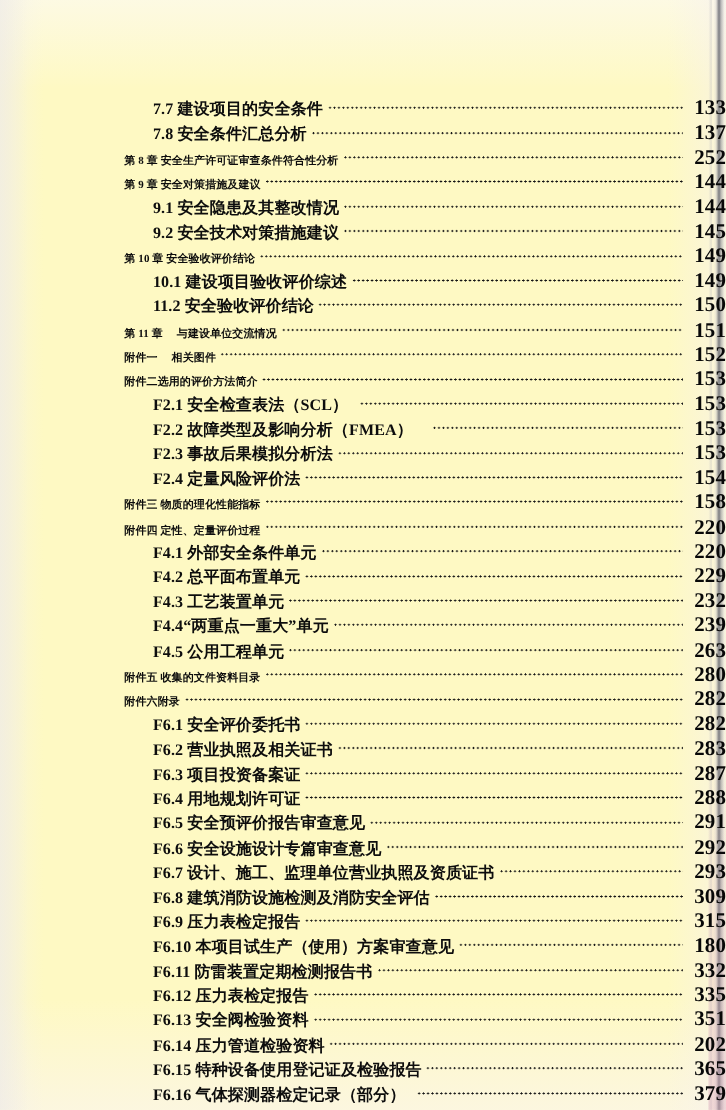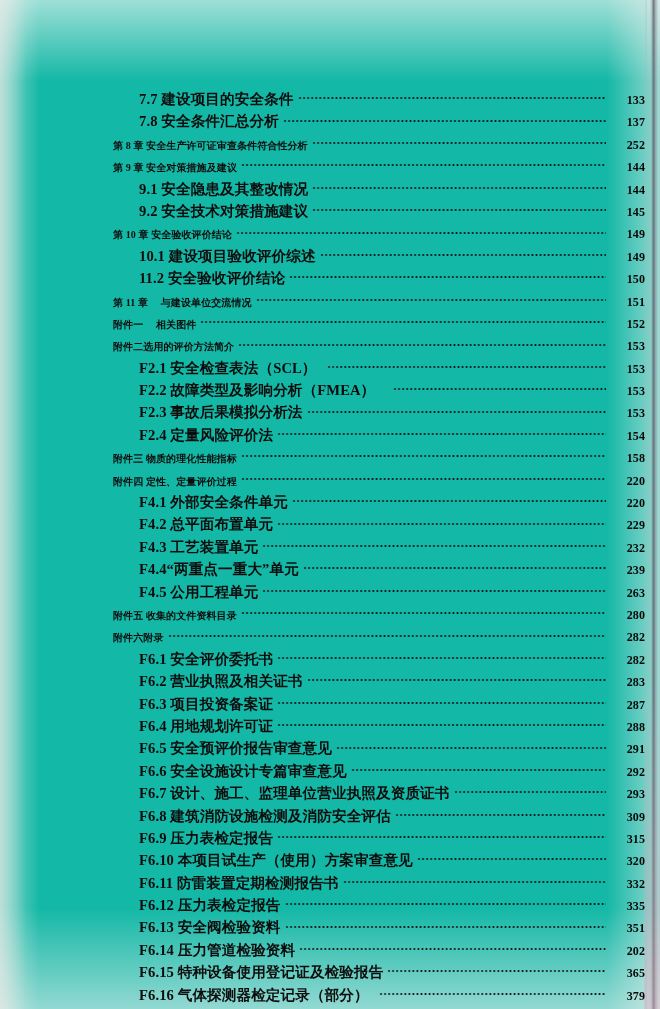--- a/index.html
+++ b/index.html
@@ -11,21 +11,21 @@
     width: 660px;
     height: 1009px;
     overflow: hidden;
     font-family: "Liberation Serif", "DejaVu Serif", serif;
   }
 
   #page {
     position: relative;
     width: 660px;
     height: 1009px;
-    background: #14b8a6;
+    background: #fef9c3;
     overflow: hidden;
   }
 
   
   #paper-tint {
     position: absolute;
     inset: 0;
     background:
       linear-gradient(to right, rgba(244,240,236,0.55) 0%, rgba(255,255,255,0) 6%,
                       rgba(255,255,255,0) 92%, rgba(246,240,240,0.5) 99%),
@@ -127,24 +127,23 @@
     height: 2px;
     background-image: radial-gradient(circle, #1b1b1b 0.85px, rgba(0,0,0,0) 1.05px);
     background-size: 4.05px 2px;
     background-repeat: repeat-x;
   }
 
   .toc-page {
     flex: 0 0 auto;
     width: 36px;
     text-align: right;
-    font-size: 12px;
+    font-size: 19px;
     font-weight: bold;
     padding-left: 3px;
-    padding-right: 15px;
     box-sizing: content-box;
     color: #0f0f0f;
   }
 
   
   .gap-sm .toc-leader { margin-left: 6px; }
   .gap-md .toc-leader { margin-left: 14px; }
 
   
   #toc {
@@ -330,21 +329,21 @@
         <span class="toc-page">309</span>
       </div>
       <div class="toc-row lvl-1">
         <span class="toc-title">F6.9 压力表检定报告</span>
         <span class="toc-leader"></span>
         <span class="toc-page">315</span>
       </div>
       <div class="toc-row lvl-1">
         <span class="toc-title">F6.10 本项目试生产（使用）方案审查意见</span>
         <span class="toc-leader"></span>
-        <span class="toc-page">320</span>
+        <span class="toc-page">180</span>
       </div>
       <div class="toc-row lvl-1">
         <span class="toc-title">F6.11 防雷装置定期检测报告书</span>
         <span class="toc-leader"></span>
         <span class="toc-page">332</span>
       </div>
       <div class="toc-row lvl-1">
         <span class="toc-title">F6.12 压力表检定报告</span>
         <span class="toc-leader"></span>
         <span class="toc-page">335</span>

